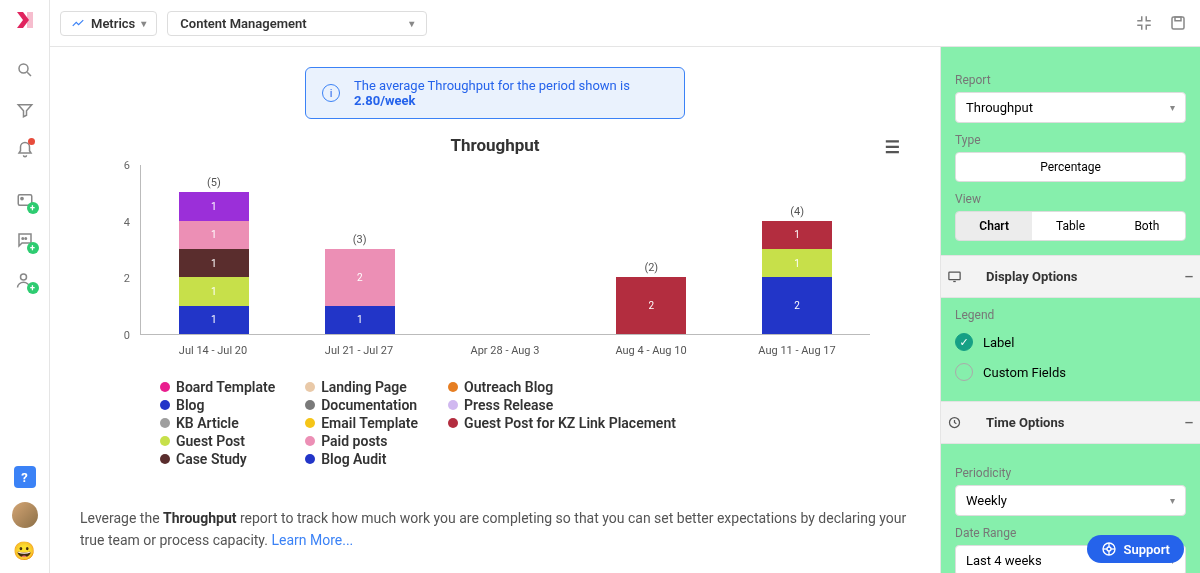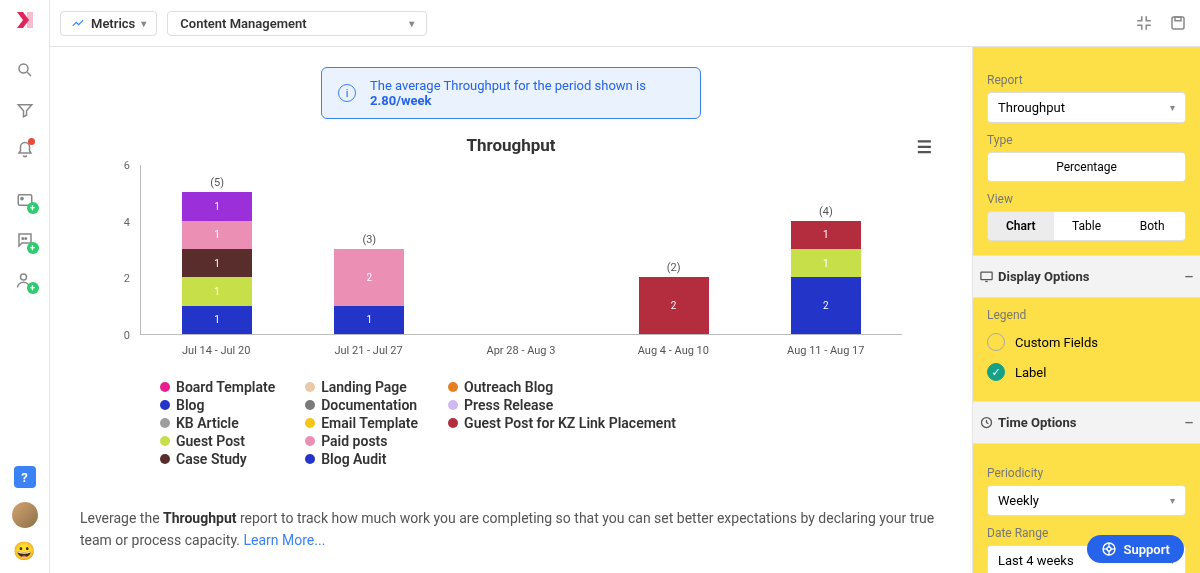--- a/index.html
+++ b/index.html
@@ -36,28 +36,28 @@
 .bar-total { position: absolute; top: -16px; left: 0; right: 0; text-align: center; font-size: 11px; color: #555; }
 .x-labels { position: absolute; left: 0; right: 0; bottom: 0; height: 30px; display: flex; justify-content: space-around; align-items: center; }
 .x-label { font-size: 11px; color: #555; width: 100px; text-align: center; }
 .legend { display: flex; gap: 30px; margin: 14px 0 0 80px; font-size: 14px; color: #333; }
 .legend-col { display: flex; flex-direction: column; gap: 2px; }
 .legend-item { display: flex; align-items: center; gap: 6px; font-weight: 600; }
 .legend-dot { width: 10px; height: 10px; border-radius: 50%; flex-shrink: 0; }
 .description { margin-top: 40px; font-size: 14px; color: #555; line-height: 1.6; }
 .description b { color: #333; }
 .description a { color: #3b82f6; text-decoration: none; }
-.right-panel { width: 228px; border-left: 1px solid #e5e5e5; padding: 16px 14px 0; overflow-y: auto; background: #fde047; }
+.right-panel { width: 260px; border-left: 1px solid #e5e5e5; padding: 16px 14px 0; overflow-y: auto; background: #86efac; }
 .rp-label { font-size: 12px; color: #777; margin-bottom: 5px; margin-top: 10px; }
 .rp-select { width: 100%; border: 1px solid #ddd; border-radius: 4px; padding: 7px 10px; font-size: 13px; display: flex; justify-content: space-between; align-items: center; cursor: pointer; background: #fff; }
 .rp-toggle { display: flex; border: 1px solid #ddd; border-radius: 4px; overflow: hidden; }
 .rp-toggle-opt { flex: 1; text-align: center; padding: 7px 4px; font-size: 12px; cursor: pointer; background: #fff; }
 .rp-toggle-opt.active { background: #ececec; font-weight: 600; }
 .rp-section-header { display: flex; align-items: center; justify-content: space-between; padding: 10px 6px; background: #f3f3f3; border-top: 1px solid #e3e3e3; border-bottom: 1px solid #e3e3e3; margin: 14px -14px 0; }
-.rp-section-header .title { display: flex; align-items: center; gap: 4px; font-size: 13px; font-weight: 700; color: #333; }
+.rp-section-header .title { display: flex; align-items: center; gap: 24px; font-size: 13px; font-weight: 700; color: #333; }
 .rp-section-header .minus { font-size: 18px; color: #666; cursor: pointer; }
 .rp-radio { display: flex; align-items: center; gap: 10px; padding: 6px 0; font-size: 13px; cursor: pointer; }
 .rp-radio .circle { width: 18px; height: 18px; border-radius: 50%; border: 1.5px solid #aaa; display: flex; align-items: center; justify-content: center; }
 .rp-radio.selected .circle { background: #16a085; border-color: #16a085; }
 .rp-radio.selected .circle::after { content: "✓"; color: #fff; font-size: 11px; }
 .rp-checkbox { display: flex; align-items: center; gap: 8px; font-size: 13px; font-weight: 600; padding: 6px 0; cursor: pointer; }
 .rp-checkbox .box { width: 15px; height: 15px; border: 1.5px solid #555; border-radius: 2px; display: flex; align-items: center; justify-content: center; font-size: 11px; }
 .support-btn { position: absolute; bottom: 10px; right: 16px; background: #2563eb; color: #fff; border-radius: 16px; padding: 6px 14px; display: flex; align-items: center; gap: 6px; font-size: 13px; font-weight: 600; cursor: pointer; }
 .chev { font-size: 10px; color: #888; }
 </style>
@@ -285,27 +285,27 @@
             <svg width="15" height="15" viewBox="0 0 24 24" fill="none" stroke="#555" stroke-width="2">
               <rect x="3" y="5" width="18" height="12" rx="1"></rect>
               <line x1="10" y1="20" x2="14" y2="20"></line>
             </svg>
             <span>Display Options</span>
           </span>
         <span class="minus">−</span>
       </div>
       <div class="rp-label" style="margin-top:10px">Legend</div>
       <div id="legend-radios">
+          <div class="rp-radio selected">
+            <span class="circle"></span>
+            <span>Label</span>
+          </div>
           <div class="rp-radio">
             <span class="circle"></span>
             <span>Custom Fields</span>
-          </div>
-          <div class="rp-radio selected">
-            <span class="circle"></span>
-            <span>Label</span>
           </div>
         </div>
 
       <div class="rp-section-header">
         <span class="title">
             <svg width="15" height="15" viewBox="0 0 24 24" fill="none" stroke="#555" stroke-width="2">
               <circle cx="12" cy="12" r="8"></circle>
               <polyline points="12 8 12 12 15 14"></polyline>
             </svg>
             <span>Time Options</span>

